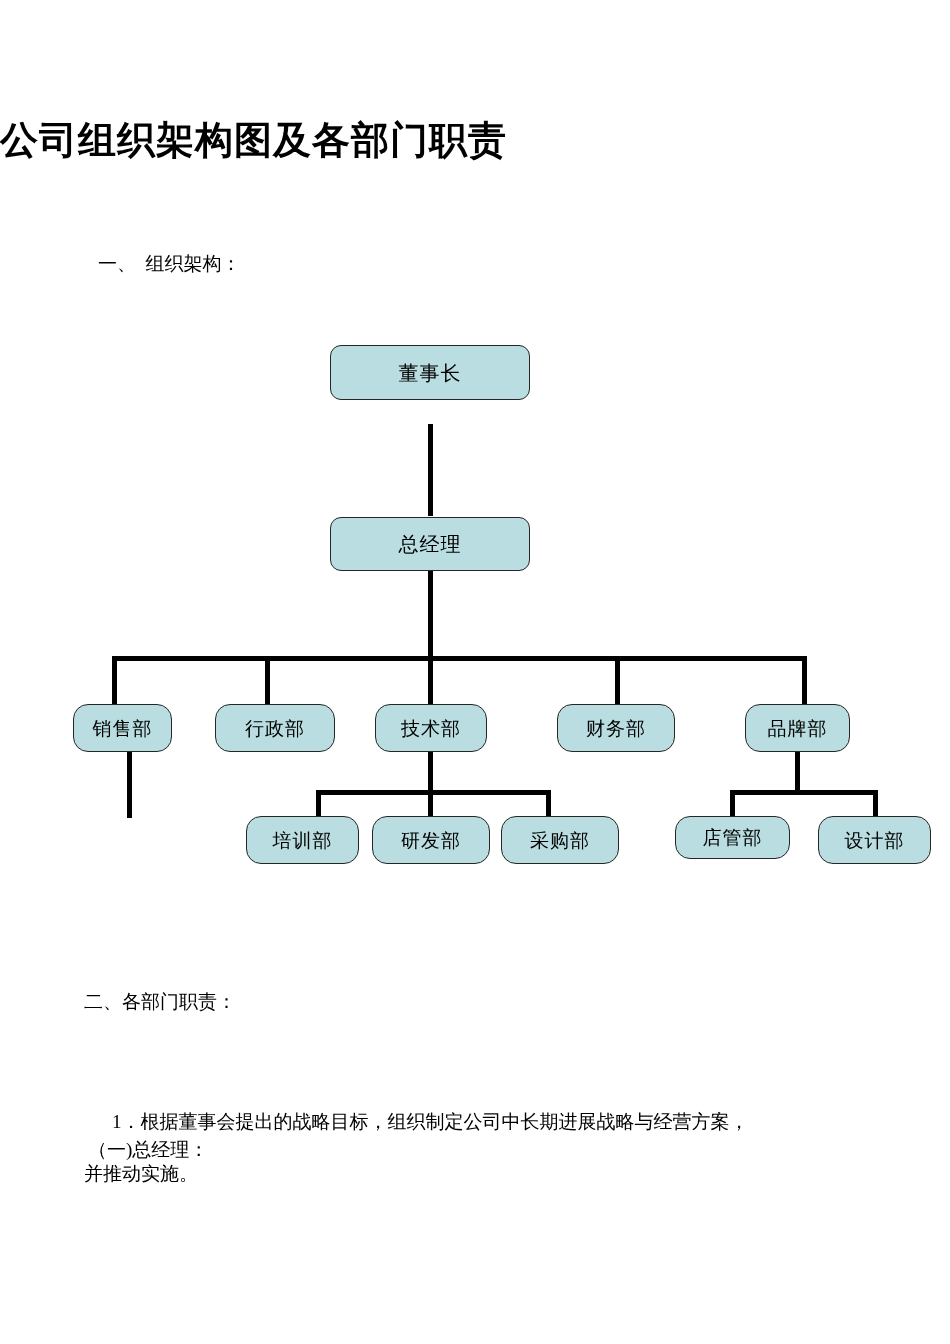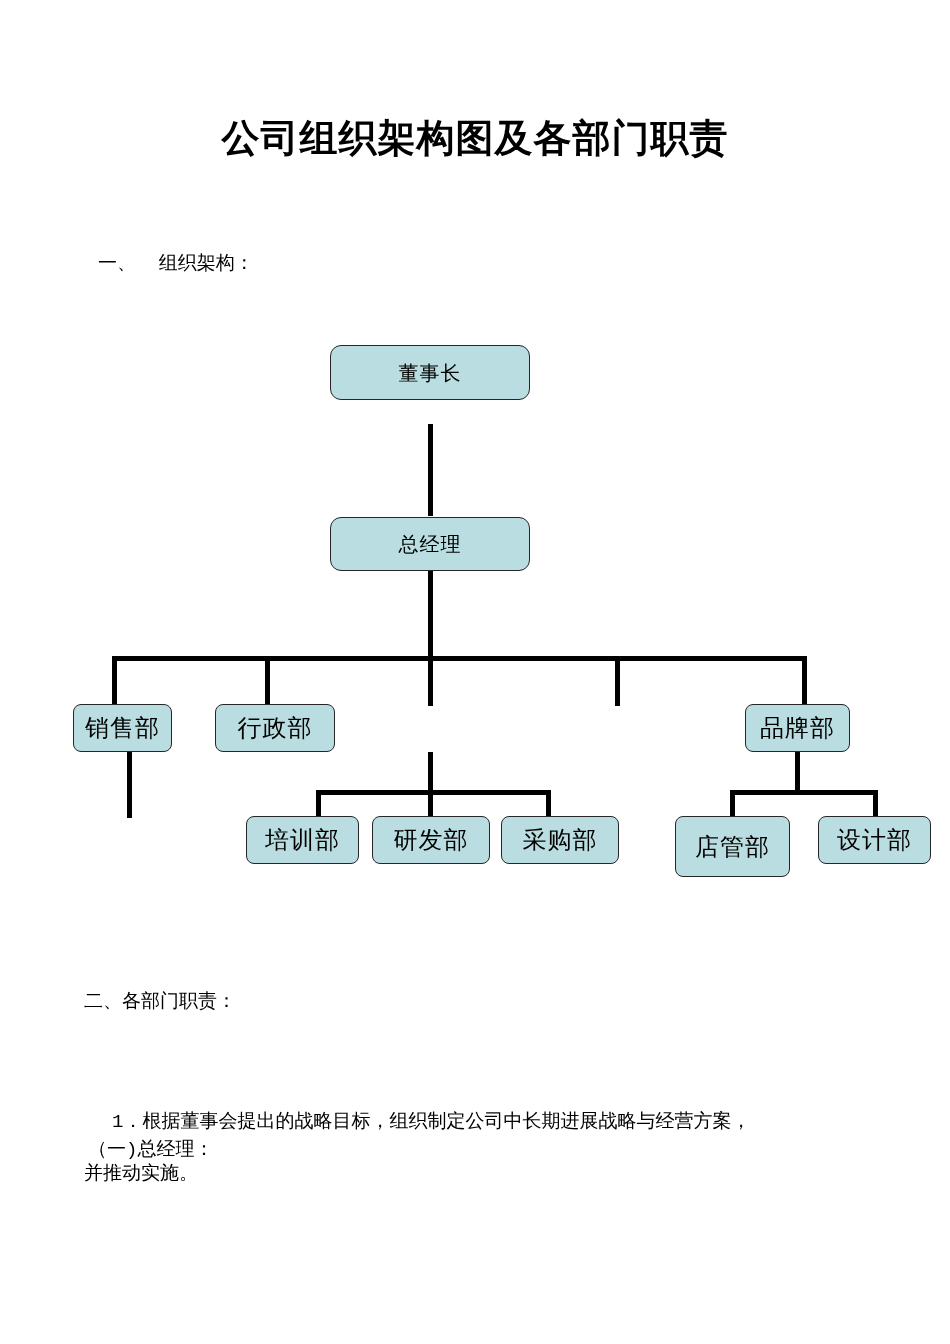--- a/index.html
+++ b/index.html
@@ -23,35 +23,34 @@
     height: 1344px;
     background: #ffffff;
   }
 
   
   .doc-title {
     position: absolute;
     left: 0;
     top: 118px;
     width: 950px;
-    text-align: center;
     font-size: 38px;
     font-weight: bold;
     letter-spacing: 1px;
     line-height: 1.2;
-    font-family: Liberation Mono, monospace;
+    font-family: Liberation Serif, serif;
   }
 
   
   .text-line {
     position: absolute;
     font-size: 19px;
     line-height: 1.5;
     white-space: pre;
-    font-family: Liberation Mono, monospace;
+    font-family: Liberation Serif, serif;
   }
 
   .heading-1 { left: 98px;  top: 250px; }
   .heading-2 { left: 84px;  top: 968px; margin-top: 20px; }
   .heading-3 { left: 88px;  top: 1088px; margin-top: 48px; }
   .body-1    { left: 84px;  top: 1108px; margin-left: 28px; }
   .body-2    { left: 84px;  top: 1160px; }
 
   
   .org-chart {
@@ -61,25 +60,25 @@
     width: 950px;
     height: 1344px;
     pointer-events: none;
   }
 
   .node {
     position: absolute;
     box-sizing: border-box;
     background: #b9dde0;
     border: 1.6px solid #262626;
-    border-radius: 8px;
+    border-radius: 15px;
     display: flex;
     align-items: center;
     justify-content: center;
-    font-size: 24px;
+    font-size: 19px;
     line-height: 1;
     color: #000000;
     font-family: "DejaVu Serif", "Liberation Serif", serif;
     pointer-events: auto;
     letter-spacing: 1px;
   }
 
   .node.top {
     border-radius: 11px;
     font-size: 20px;
@@ -112,38 +111,40 @@
 
     <div class="connector" style="left:112px; top:656px; width:695px; height:5px;"></div>
 
     <div class="connector" style="left:112px; top:656px; width:5px; height:50px;"></div>
     <div class="connector" style="left:265px; top:656px; width:5px; height:50px;"></div>
     <div class="connector" style="left:615px; top:656px; width:5px; height:50px;"></div>
     <div class="connector" style="left:802px; top:656px; width:5px; height:50px;"></div>
 
     <div class="node" style="left:73px; top:704px; width:99px; height:48px;">销售部</div>
     <div class="node" style="left:215px; top:704px; width:120px; height:48px;">行政部</div>
+    <div class="node" style="left:375px; top:704px; width:112px; height:48px;">技术部</div>
+    <div class="node" style="left:557px; top:704px; width:118px; height:48px;">财务部</div>
     <div class="node" style="left:745px; top:704px; width:105px; height:48px;">品牌部</div>
 
     <div class="connector" style="left:127px; top:752px; width:5px; height:66px;"></div>
 
     <div class="connector" style="left:428px; top:752px; width:5px; height:66px;"></div>
     <div class="connector" style="left:316px; top:790px; width:235px; height:5px;"></div>
     <div class="connector" style="left:316px; top:790px; width:5px; height:28px;"></div>
     <div class="connector" style="left:546px; top:790px; width:5px; height:28px;"></div>
 
     <div class="connector" style="left:795px; top:752px; width:5px; height:40px;"></div>
     <div class="connector" style="left:730px; top:790px; width:148px; height:5px;"></div>
     <div class="connector" style="left:730px; top:790px; width:5px; height:28px;"></div>
     <div class="connector" style="left:873px; top:790px; width:5px; height:28px;"></div>
 
     <div class="node" style="left:246px; top:816px; width:113px; height:48px;">培训部</div>
     <div class="node" style="left:372px; top:816px; width:118px; height:48px;">研发部</div>
     <div class="node" style="left:501px; top:816px; width:118px; height:48px;">采购部</div>
-    <div class="node" style="left:675px; top:816px; width:115px; height:61px;">店管部</div>
+    <div class="node" style="left:675px; top:816px; width:115px; height:43px;">店管部</div>
     <div class="node" style="left:818px; top:816px; width:113px; height:48px;">设计部</div>
 
   </div>
 
   <div class="text-line heading-2">二、各部门职责：</div>
 
   <div class="text-line heading-3">（一)总经理：</div>
 
   <div class="text-line body-1">1．根据董事会提出的战略目标，组织制定公司中长期进展战略与经营方案，</div>
   <div class="text-line body-2">并推动实施。</div>

